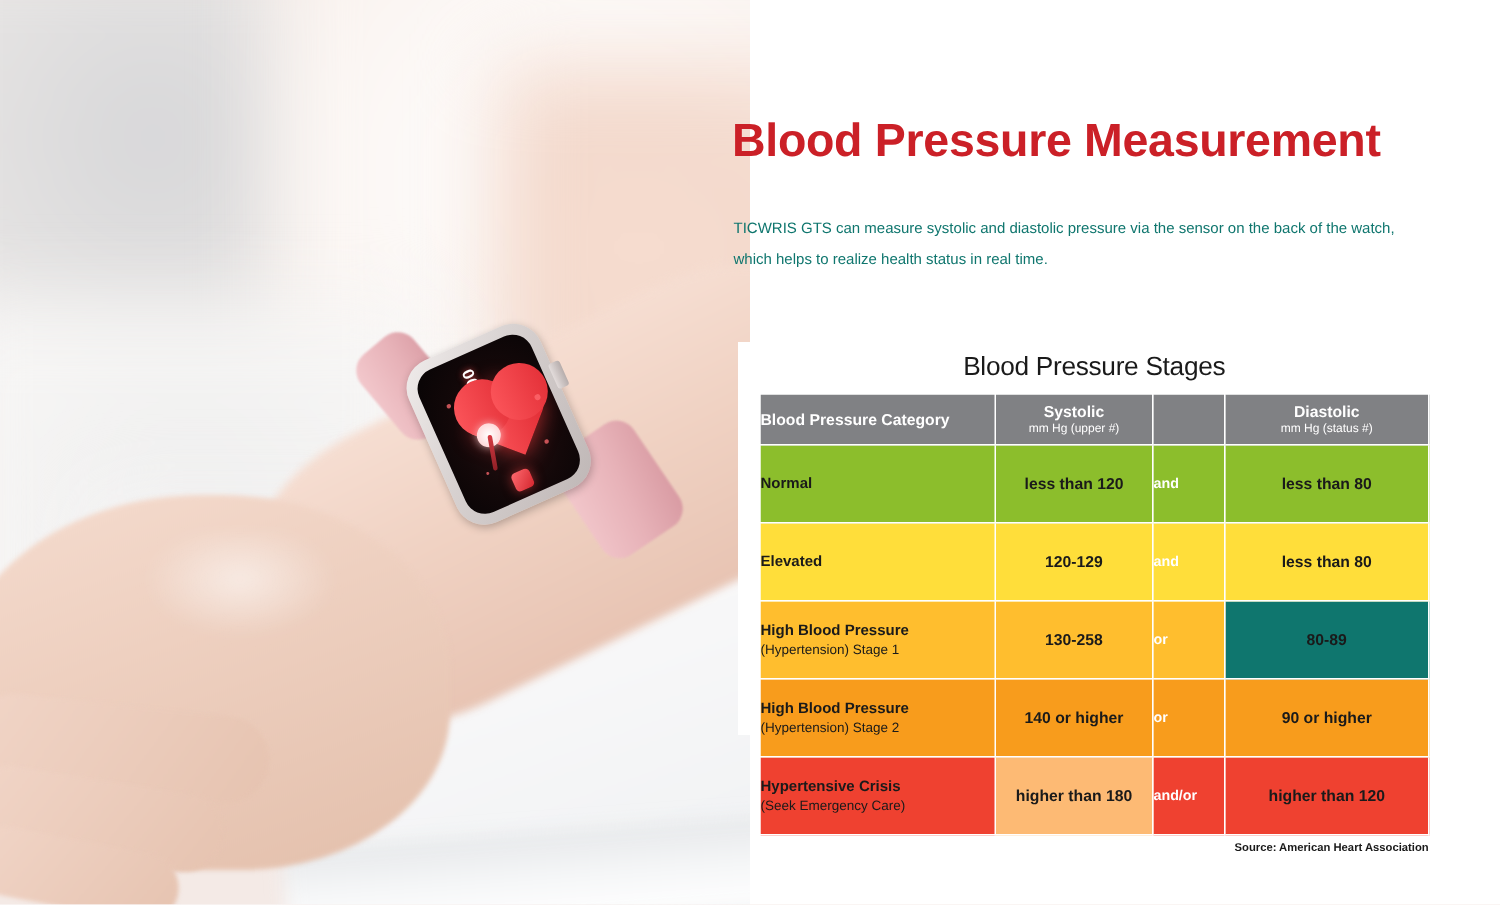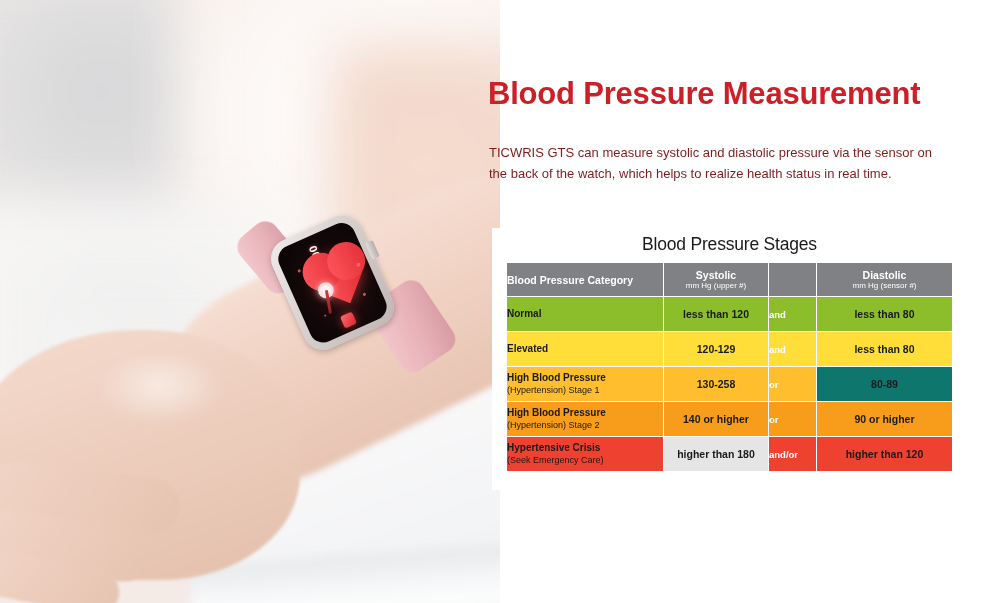--- a/index.html
+++ b/index.html
@@ -193,23 +193,23 @@
     font-size: 31px;
     font-weight: bold;
     color: #cb2027;
     letter-spacing: -0.2px;
     white-space: nowrap;
   }
   .body-copy {
     position: absolute;
     left: 19px; top: 142px;
     width: 445px;
-    font-size: 13px;
+    font-size: 10px;
     line-height: 21px;
-    color: #7f1d1d;
+    color: #0f766e;
   }
 
   
   #card {
     position: absolute;
     left: 22px; top: 228px;
     width: 475px; height: 262px;
     background: #ffffff;
   }
   .card-title {
@@ -235,21 +235,21 @@
     color: #ffffff;
     height: 34px;
     vertical-align: middle;
   }
   th.cat-h { text-align: left; padding-left: 9px; font-size: 10.5px; font-weight: bold; }
   th.num-h { text-align: center; }
   th.blank-h { background: #808184; }
   .h-main { font-size: 10.5px; font-weight: bold; display: block; line-height: 12px; }
   .h-sub  { font-size: 8px; font-weight: normal; display: block; line-height: 10px; }
 
-  tbody tr { height: 35px; }
+  tbody tr { height: 52px; }
   td.cat {
     padding-left: 9px;
     text-align: left;
     color: #1a1a1a;
   }
   .cat-main { font-size: 10px; font-weight: bold; display: block; line-height: 12px; }
   .cat-sub  { font-size: 9px; font-weight: normal; display: block; line-height: 12px; }
   td.val {
     text-align: center;
     font-size: 10.5px;
@@ -322,21 +322,21 @@
       <thead>
         <tr>
           <th class="cat-h" style="width:157px;">Blood Pressure Category</th>
           <th class="num-h" style="width:105px;">
             <span class="h-main">Systolic</span>
             <span class="h-sub">mm Hg (upper #)</span>
           </th>
           <th class="blank-h" style="width:48px;"></th>
           <th class="num-h" style="width:136px;">
             <span class="h-main">Diastolic</span>
-            <span class="h-sub">mm Hg (sensor #)</span>
+            <span class="h-sub">mm Hg (status #)</span>
           </th>
         </tr>
       </thead>
       <tbody id="bp-body">
           <tr>
             <td class="cat" style="background: rgb(140, 190, 44);">
               <span class="cat-main">Normal</span>
             </td>
             <td class="val" style="background: rgb(140, 190, 44);">less than 120</td>
             <td class="conn" style="background: rgb(140, 190, 44);">and</td>
@@ -366,21 +366,22 @@
             </td>
             <td class="val" style="background: rgb(248, 156, 28);">140 or higher</td>
             <td class="conn" style="background: rgb(248, 156, 28);">or</td>
             <td class="val" style="background: rgb(248, 156, 28);">90 or higher</td>
           </tr>
           <tr>
             <td class="cat" style="background: rgb(239, 65, 48);">
               <span class="cat-main">Hypertensive Crisis</span>
               <span class="cat-sub">(Seek Emergency Care)</span>
             </td>
-            <td class="val" style="background: #e5e5e5;">higher than 180</td>
+            <td class="val" style="background: #fdba74;">higher than 180</td>
             <td class="conn" style="background: rgb(239, 65, 48);">and/or</td>
             <td class="val" style="background: rgb(239, 65, 48); margin-top: 35px;">higher than 120</td>
           </tr>
         </tbody>
     </table>
 
+    <div class="source">Source: American Heart Association</div>
   </div>
 </div>
 
 </body></html>

